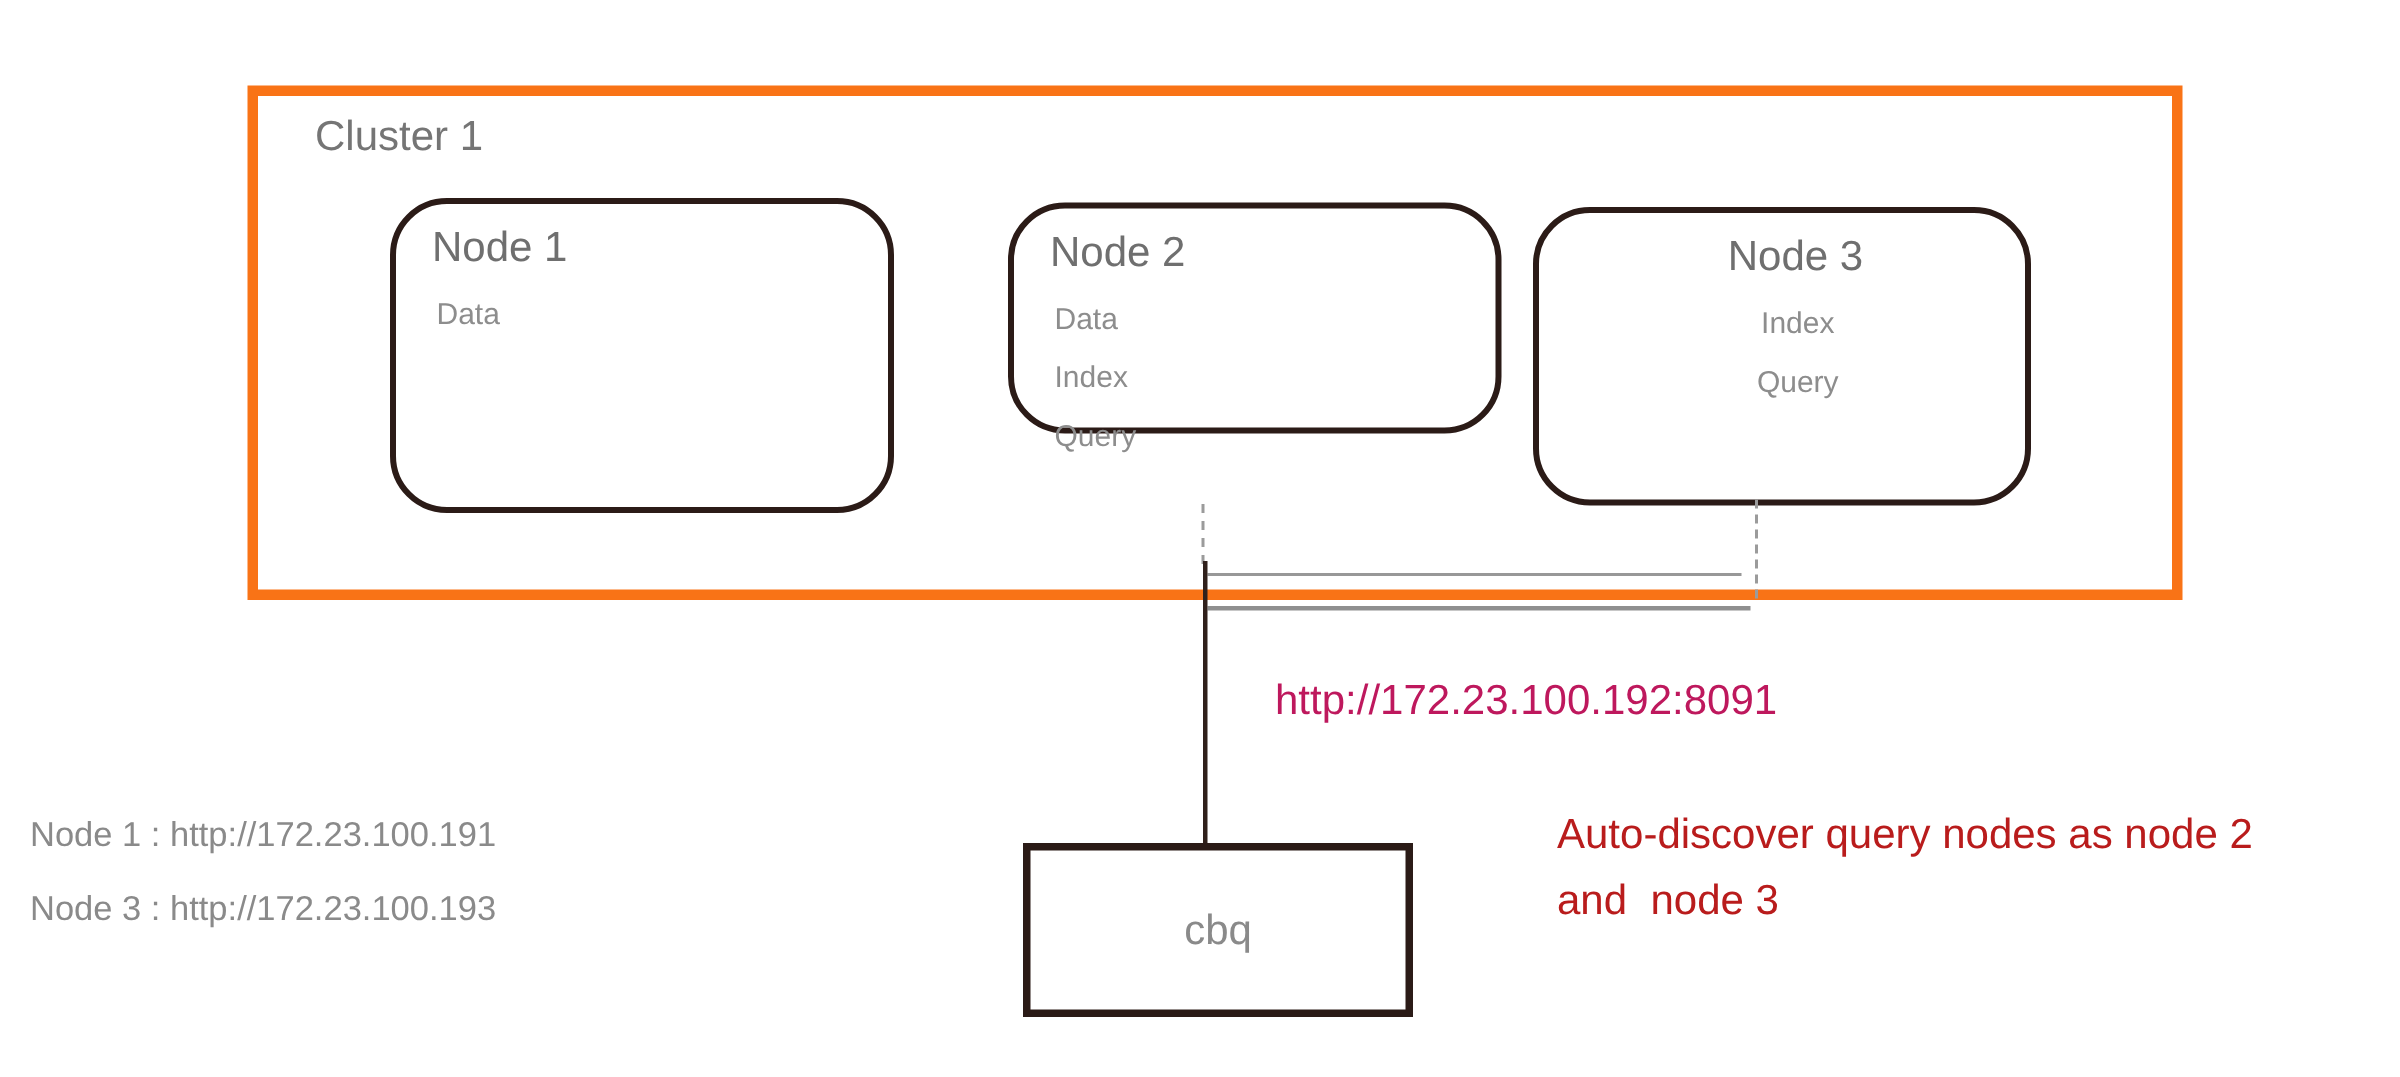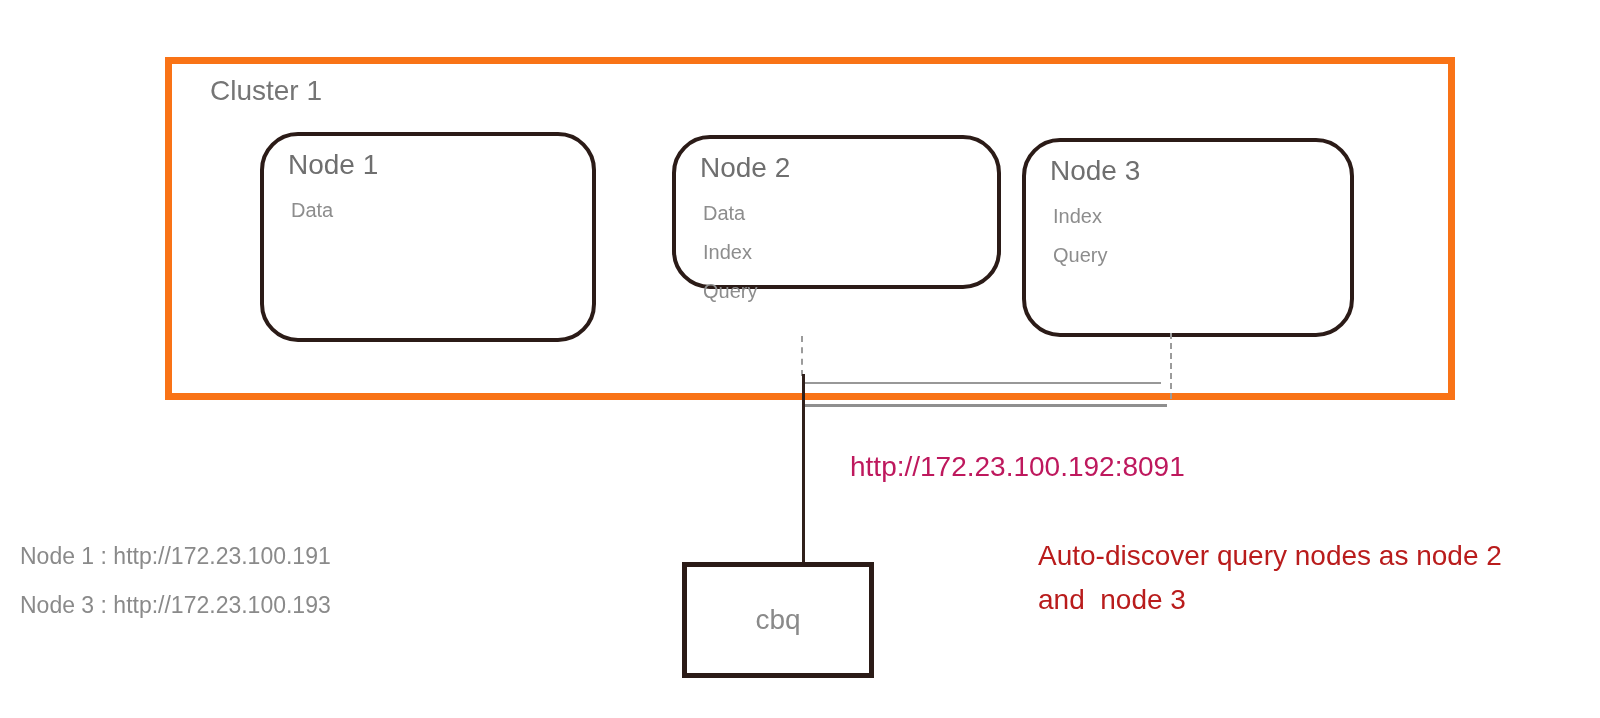--- a/index.html
+++ b/index.html
@@ -32,21 +32,21 @@
   .node-box {
     position: absolute;
     border: 4px solid #2b1b17;
     border-radius: 38px;
     background: #ffffff;
     box-sizing: border-box;
     padding: 12px 6px 0 24px;
   }
   .node-1 { left: 68px;  top: 68px; width: 336px; height: 210px; margin-left: 20px; }
   .node-2 { left: 464px; top: 71px; width: 329px; height: 154px; margin-left: 36px; }
-  .node-3 { left: 850px; top: 74px; width: 332px; height: 199px; }
+  .node-3 { left: 850px; top: 74px; width: 332px; height: 199px; text-align: center; }
   .node-title {
     display: block;
     font-size: 28px;
     line-height: 34px;
     color: #6f6f6f;
     margin-bottom: 9px;
     white-space: nowrap;
   }
   .node-service {
     display: block;
@@ -80,21 +80,21 @@
   }
   .cbq-vline {
     left: 802px; top: 374px;
     width: 3px; height: 190px;
     background: #30201b;
   }
 
   
   .cbq-box {
     left: 682px; top: 562px;
-    width: 192px; height: 116px;
+    width: 260px; height: 116px;
     border: 5px solid #2b1b17;
     box-sizing: border-box;
     background: #ffffff;
     display: flex;
     align-items: center;
     justify-content: center;
   }
   .cbq-label {
     font-size: 28px;
     color: #8a8a8a;

